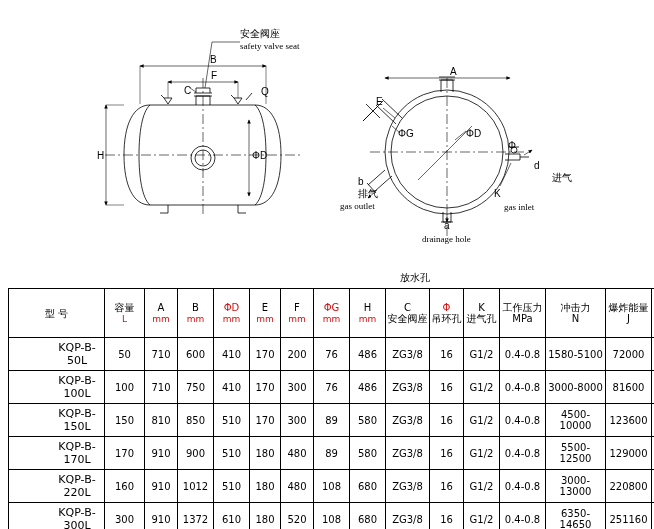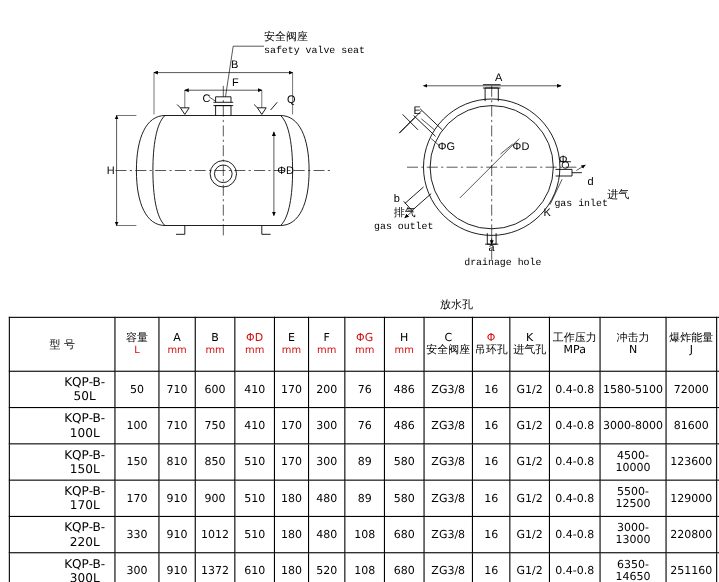--- a/index.html
+++ b/index.html
@@ -25,21 +25,21 @@
     width: 654px;
     height: 268px;
   }
   .lbl {
     position: absolute;
     font-size: 10px;
     line-height: 11px;
     white-space: nowrap;
   }
   .lbl.cn { font-family: "DejaVu Sans", sans-serif; font-size: 10px; }
-  .lbl.mono { font-family: Liberation Mono, monospace; font-size: 9px; }
+  .lbl.mono { font-family: Liberation Serif, serif; font-size: 9px; }
   svg { display: block; }
   
   #table-wrap {
     position: absolute;
     left: 8px;
     top: 288px;
     width: 638px;
   }
   table.spec {
     border-collapse: collapse;
@@ -205,21 +205,21 @@
     <div class="lbl" style="left:508px; top:140px;">Φ</div>
     <div class="lbl" style="left:534px; top:160px;">d</div>
     <div class="lbl" style="left:494px; top:188px;">K</div>
     <div class="lbl" style="left:444px; top:220px;">a</div>
     <div class="lbl" style="left:358px; top:176px;">b</div>
 
     <div class="lbl cn" style="left:358px; top:188px;">排气</div>
     <div class="lbl mono" style="left:340px; top:201px;">gas outlet</div>
 
     <div class="lbl cn" style="left:508px; top:172px;margin-left:44px;">进气</div>
-    <div class="lbl mono" style="left:504px; top:180px;">gas inlet</div>
+    <div class="lbl mono" style="left:504px; top:202px;">gas inlet</div>
 
     <div class="lbl cn" style="left:400px; top:232px;margin-top:40px;">放水孔</div>
     <div class="lbl mono" style="left:422px; top:234px;">drainage hole</div>
   </div>
 
   <div id="table-wrap">
     <table class="spec">
       <colgroup>
         <col style="width:96px">
           <col style="width:40px">
@@ -373,21 +373,21 @@
           <td>ZG3/8</td>
           <td>16</td>
           <td>G1/2</td>
           <td>0.4-0.8</td>
           <td>5500-12500</td>
           <td>129000</td>
           <td>81</td>
         </tr>
         <tr>
           <td class="model">KQP-B-220L</td>
-          <td>330</td>
+          <td>160</td>
           <td>910</td>
           <td>1012</td>
           <td>510</td>
           <td>180</td>
           <td>480</td>
           <td>108</td>
           <td>680</td>
           <td>ZG3/8</td>
           <td>16</td>
           <td>G1/2</td>

